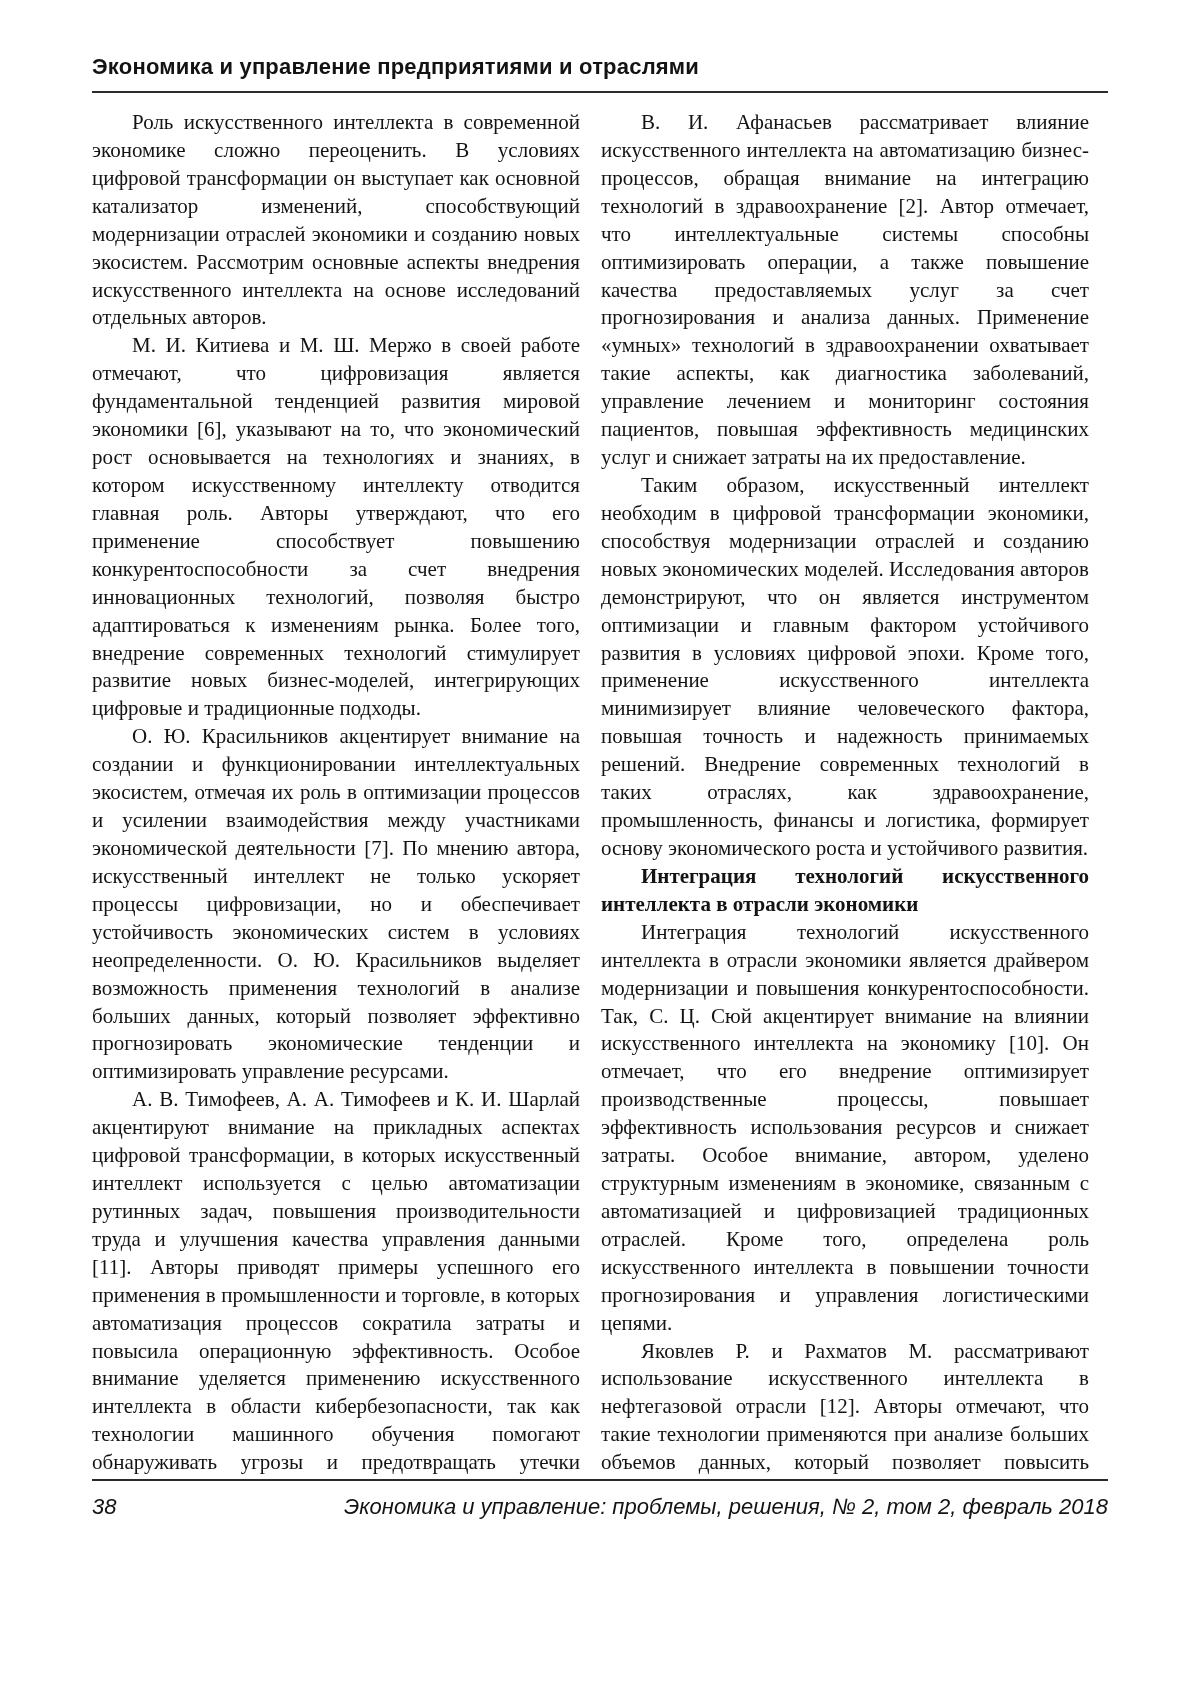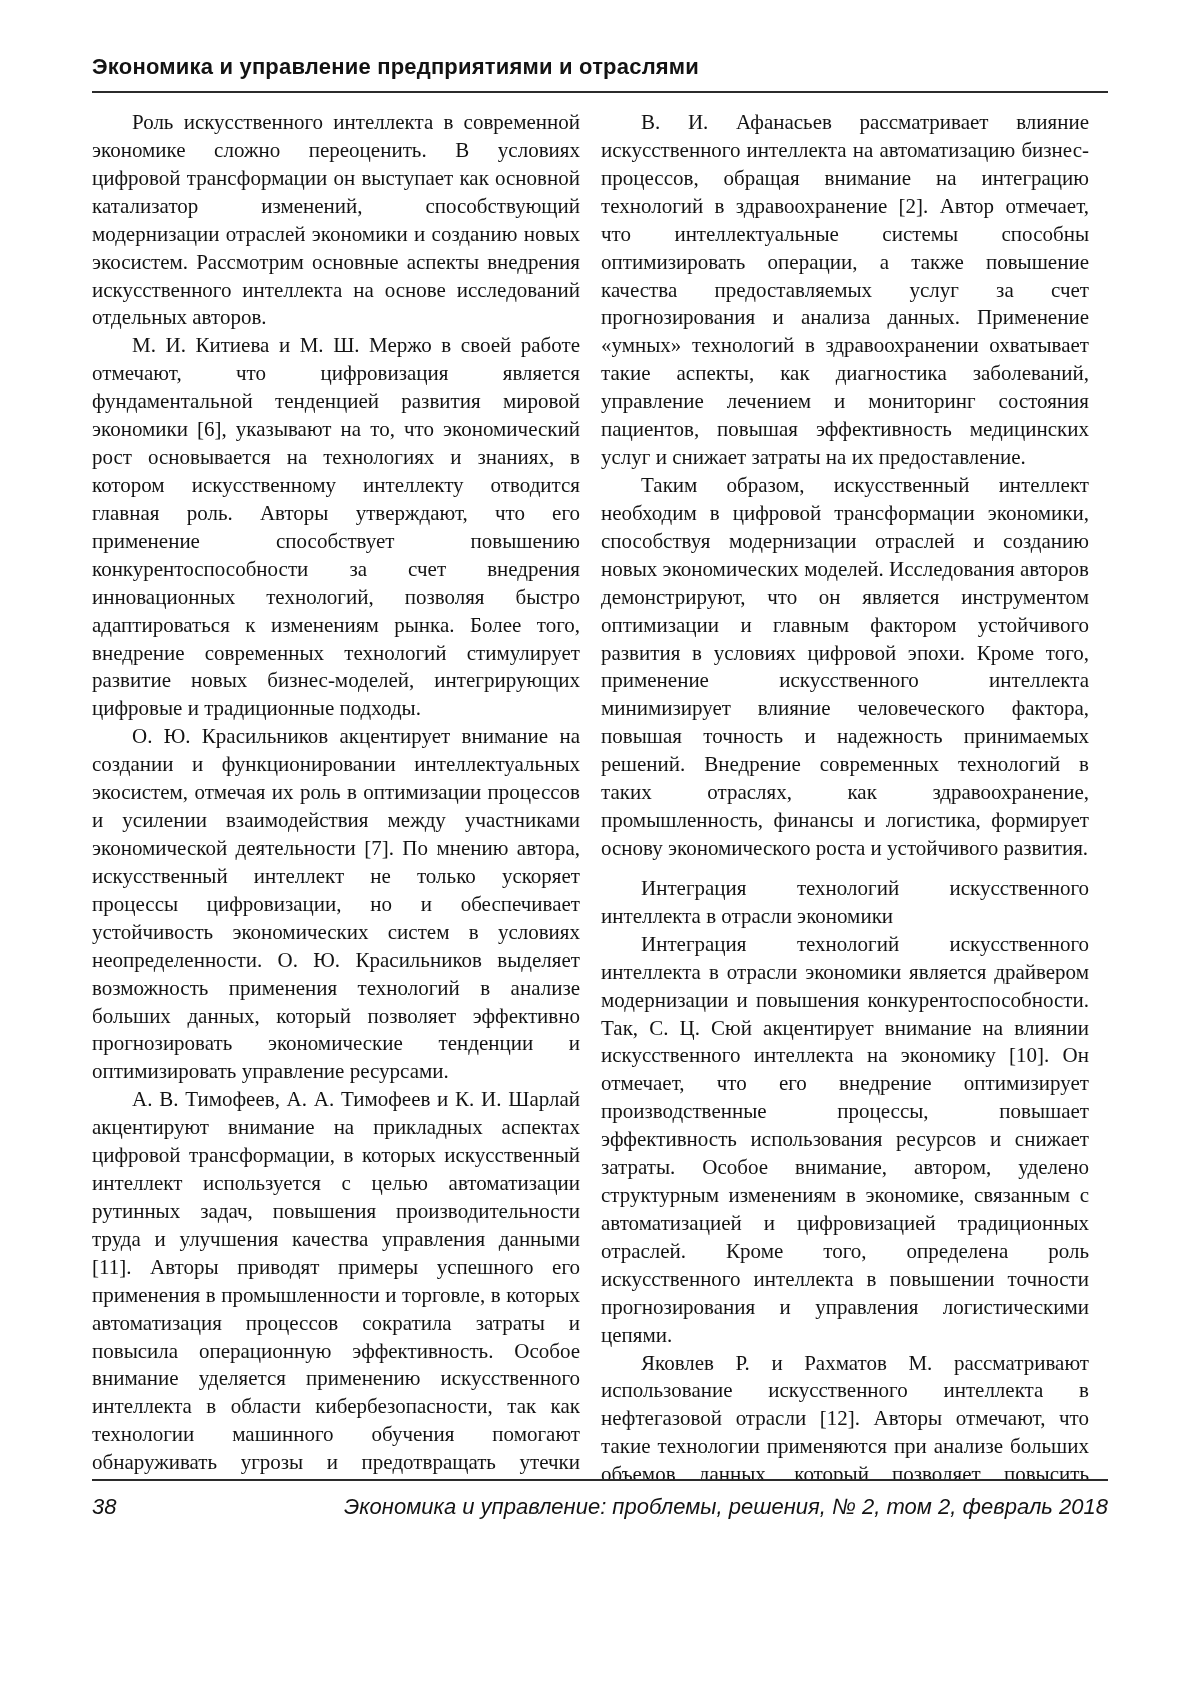--- a/index.html
+++ b/index.html
@@ -49,22 +49,21 @@
     line-height: 1.33;
     text-align: justify;
     hyphens: auto;
     -webkit-hyphens: auto;
   }
   .col p {
     text-indent: 40px;
     margin: 0;
   }
   .col p.subheading {
-    font-weight: normal;
-    margin-top: 12px;
+    font-weight: bold;
   }
 
   
   .page-footer { flex: 0 0 auto; margin-top: auto; }
   .footer-row {
     position: relative;
     font-family: "Liberation Sans", "DejaVu Sans", sans-serif;
     font-size: 22px;
     padding-top: 13px;
     text-align: right;

